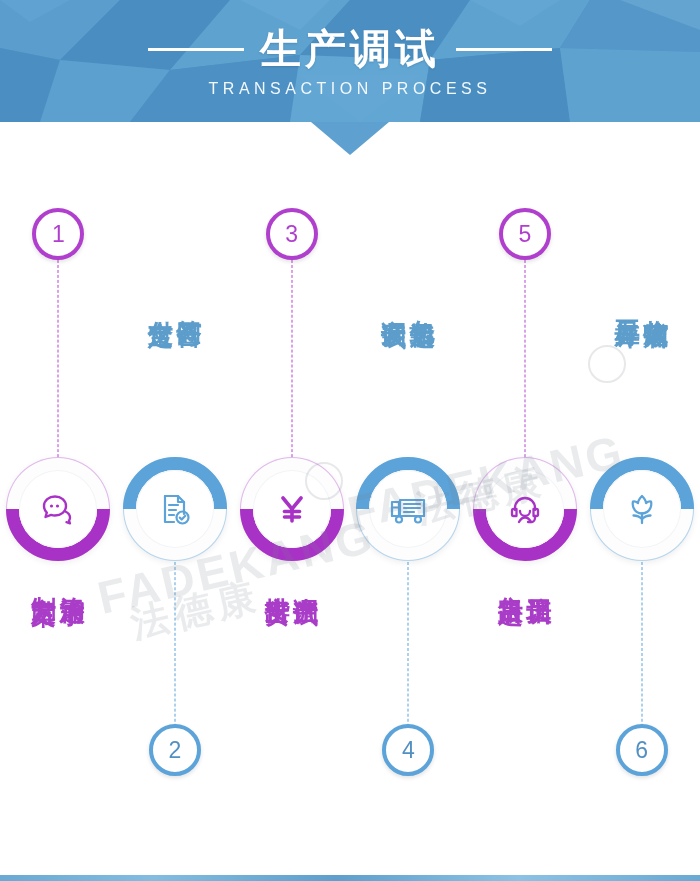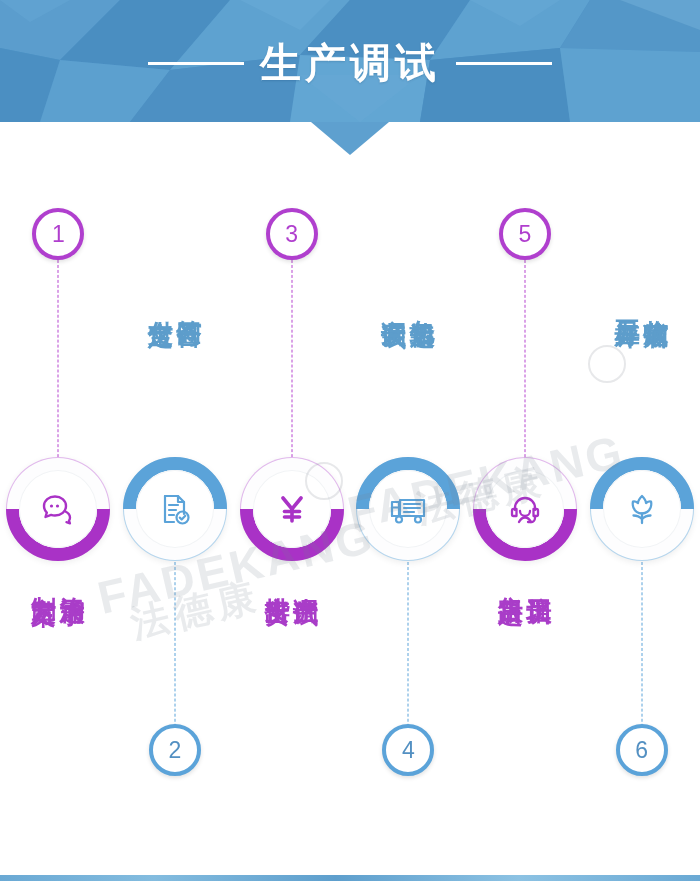--- a/index.html
+++ b/index.html
@@ -274,20 +274,21 @@
       <polygon points="0,0 70,0 30,22" fill="#6aabd7" opacity="0.4"></polygon>
       <polygon points="620,0 700,0 700,30" fill="#74b2da" opacity="0.5"></polygon>
       <polygon points="300,75 420,75 360,122" fill="#68a9d6" opacity="0.6"></polygon>
     </svg>
     <div class="header-inner">
       <div class="title-row">
         <span class="title-rule"></span>
         <span class="title-cn">生产调试</span>
         <span class="title-rule"></span>
       </div>
+      <div class="title-en">TRANSACTION PROCESS</div>
     </div>
   </div>
   <div class="header-notch"></div>
 
   <div class="flow">
 
     <div class="col" style="left:0px;">
       <div class="dash purple" style="top:138px;height:222px;"></div>
       <div class="num" style="top:86px;">1</div>
       <div class="ring-wrap" style="top:335px;">

